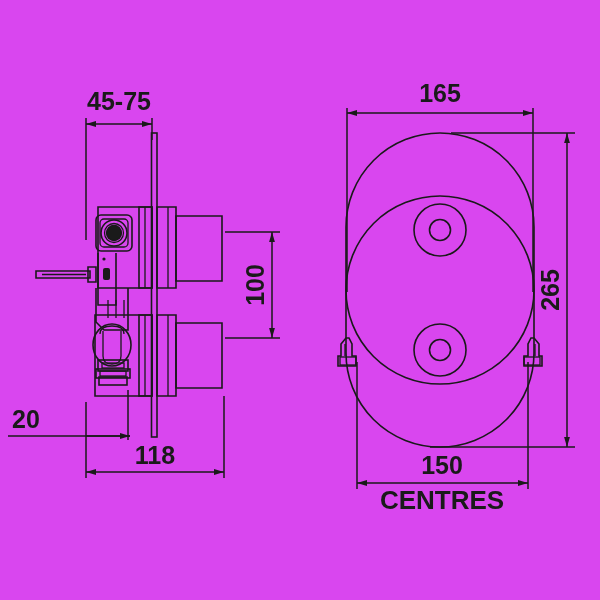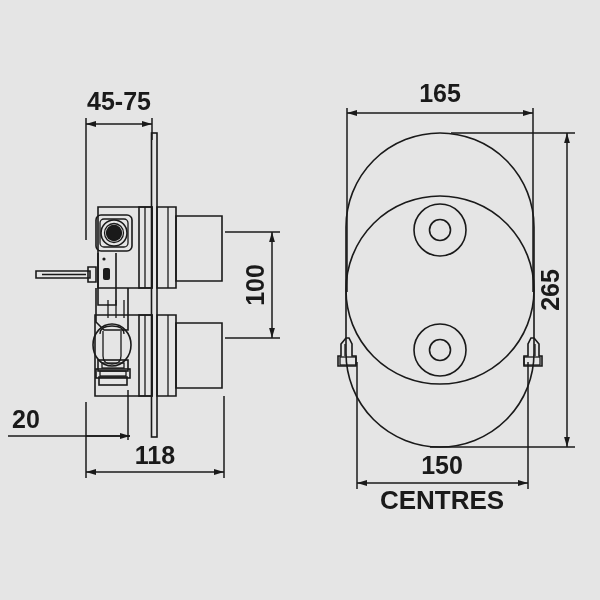--- a/index.html
+++ b/index.html
@@ -10,21 +10,21 @@
   body {
     width: 600px;
     height: 600px;
     font-family: "Liberation Sans", sans-serif;
     overflow: hidden;
   }
   #drawing-root {
     position: relative;
     width: 600px;
     height: 600px;
-    background: #e5e5e5;
+    background: #d946ef;
     text-align: center;
   }
   svg.sheet {
     display: block;
     width: 600px;
     height: 600px;
   }
   .ln {
     stroke: #1a1a1a;
     stroke-width: 1.6;

